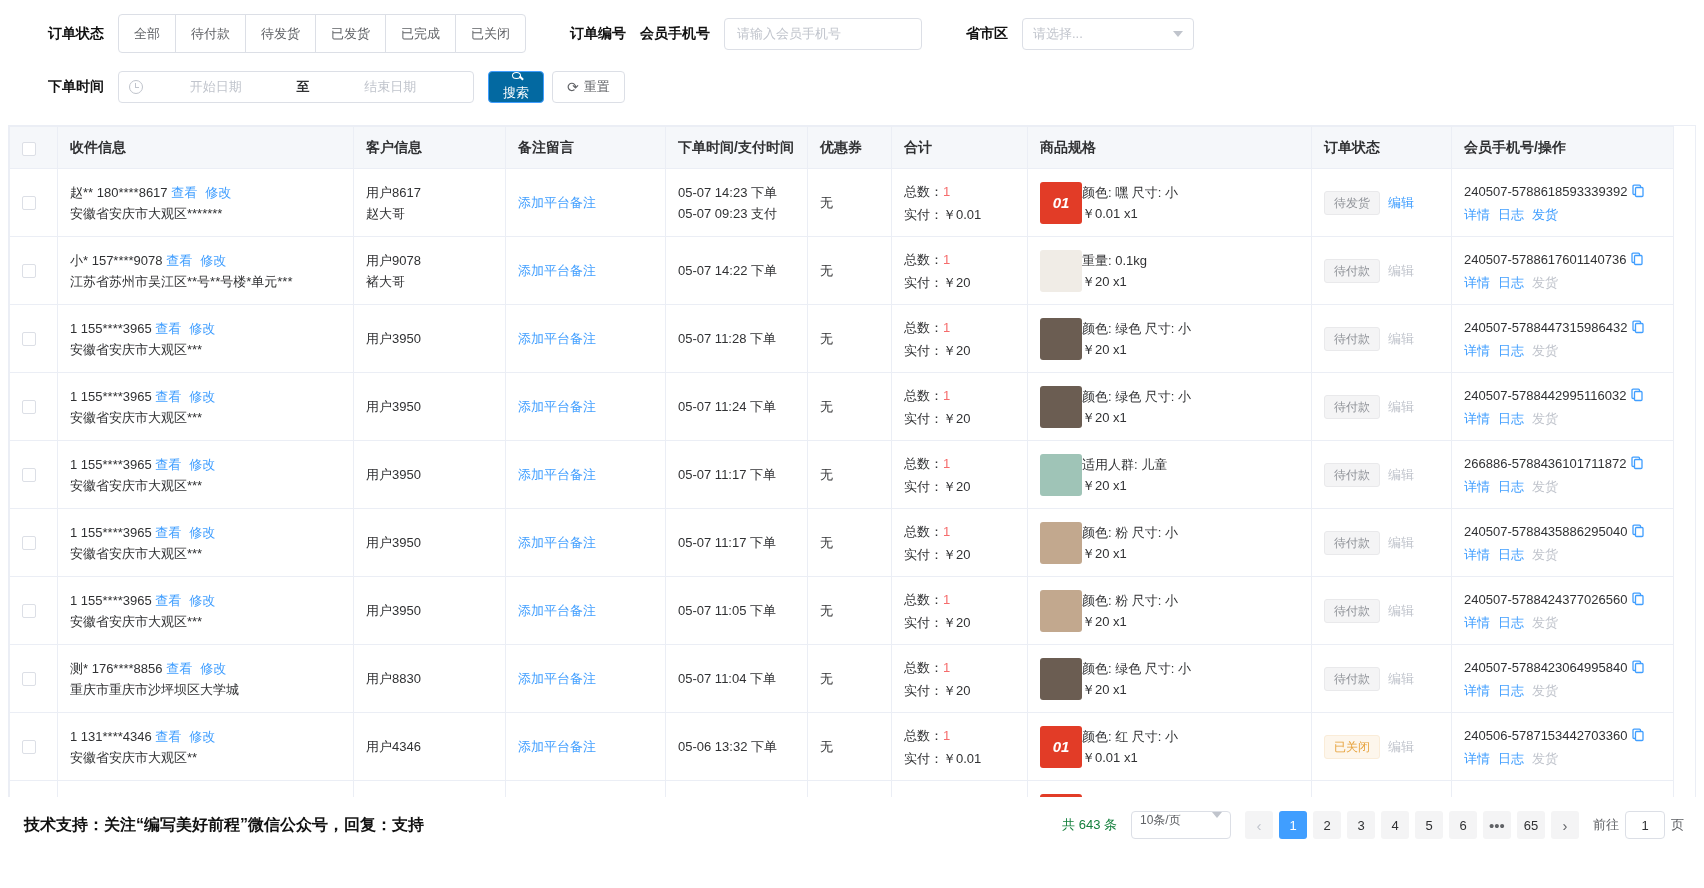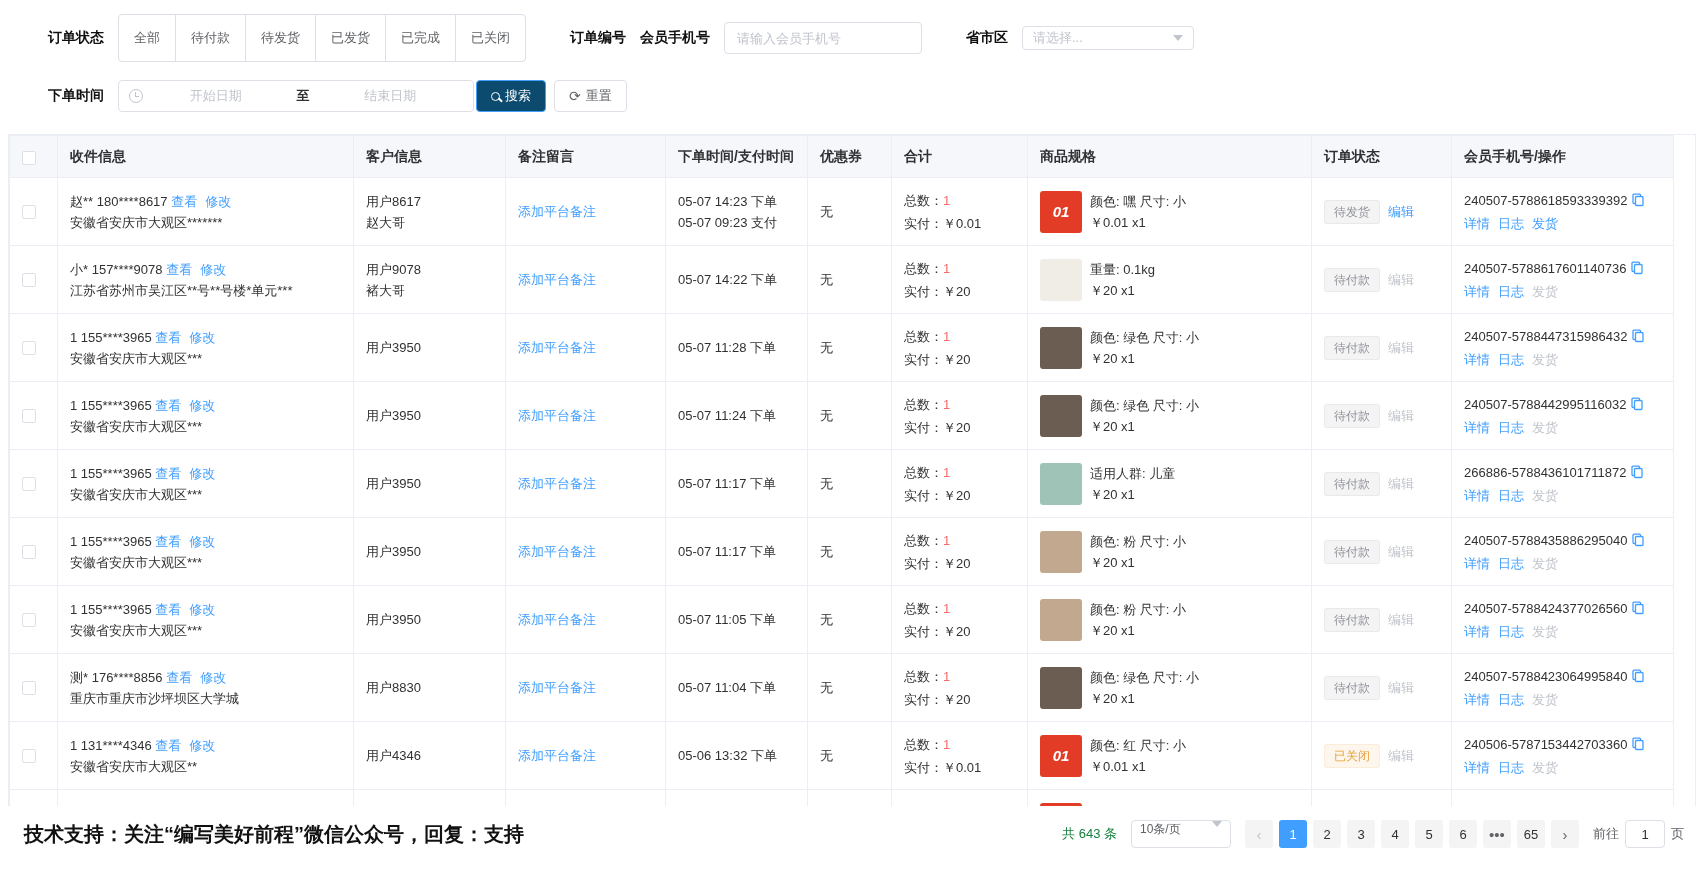--- a/index.html
+++ b/index.html
@@ -6,42 +6,42 @@
   html,body { margin:0; padding:0; background:#fff; color:#303133;
     font-family:"Liberation Sans","DejaVu Sans",sans-serif; font-size:13px; }
   .page { width:1704px; min-height:888px; background:#fff; position:relative; }
 
   
   .filters { padding:14px 20px 4px 48px; }
   .f-row { display:flex; align-items:center; margin-bottom:18px; flex-wrap:nowrap; }
   .f-label { font-size:14px; font-weight:bold; color:#111; margin-right:14px; white-space:nowrap; }
   .f-group { display:flex; align-items:center; margin-right:44px; }
   .tabs { display:flex; }
-  .tab-btn { height:48px; padding:0 15px; background:#fff; border:1px solid #dcdfe6;
+  .tab-btn { height:39px; padding:0 15px; background:#fff; border:1px solid #dcdfe6;
     margin-left:-1px; font-size:13px; color:#606266; cursor:pointer; display:flex; align-items:center; }
   .tab-btn:first-child { border-radius:4px 0 0 4px; margin-left:0; }
   .tab-btn:last-child { border-radius:0 4px 4px 0; }
   .txt-input { height:32px; width:198px; border:1px solid #dcdfe6; border-radius:4px;
     padding:0 12px; font-size:13px; color:#303133; outline:none; font-family:inherit; }
   .txt-input::placeholder { color:#c0c4cc; }
-  .select-box { height:24px; width:172px; border:1px solid #dcdfe6; border-radius:4px;
+  .select-box { height:32px; width:172px; border:1px solid #dcdfe6; border-radius:4px;
     padding:0 10px; display:flex; align-items:center; justify-content:space-between;
     color:#c0c4cc; cursor:pointer; background:#fff; }
   .caret { width:0; height:0; border-left:5px solid transparent; border-right:5px solid transparent;
     border-top:6px solid #c0c4cc; }
   .date-range { height:32px; width:356px; border:1px solid #dcdfe6; border-radius:4px;
     display:flex; align-items:center; padding:0 10px; background:#fff; }
   .date-range .ph { flex:1; text-align:center; color:#c0c4cc; }
   .date-range .sep { font-weight:bold; color:#303133; padding:0 8px; }
   .clock { width:14px; height:14px; border:1.4px solid #c0c4cc; border-radius:50%; position:relative; }
   .clock:after { content:""; position:absolute; left:5px; top:2px; width:1.4px; height:5px; background:#c0c4cc; }
   .clock:before { content:""; position:absolute; left:5px; top:6px; width:4px; height:1.4px; background:#c0c4cc; }
   .btn { height:32px; border-radius:4px; border:1px solid #dcdfe6; background:#fff; color:#606266;
     padding:0 14px; font-size:13px; display:inline-flex; align-items:center; gap:5px; cursor:pointer; font-family:inherit; }
-  .btn.primary { background:#0c4a6e; border-color:#409eff; color:#fff; margin-left:2px; }
+  .btn.primary { background:#0369a1; border-color:#409eff; color:#fff; margin-left:14px;flex-direction:column; }
   .btn + .btn { margin-left:8px; }
   .mag { width:9px; height:9px; border:1.6px solid #fff; border-radius:50%; position:relative; display:inline-block; }
   .mag:after { content:""; position:absolute; width:5px; height:1.6px; background:#fff;
     transform:rotate(45deg); right:-4px; bottom:-1px; }
   .refresh { font-size:14px; color:#606266; line-height:1; }
 
   
   .table-wrap { margin:0 8px; height:672px; overflow:hidden; border:1px solid #ebeef5; border-bottom:none; }
   table { border-collapse:collapse; table-layout:fixed; width:1664px; }
   th, td { border:1px solid #ebeef5; padding:10px 12px; text-align:left; vertical-align:middle;
@@ -49,33 +49,33 @@
   thead th { background:#f5f7fa; font-size:14px; font-weight:bold; color:#303133; height:42px; padding:0 12px; }
   tbody td { height:68px; color:#303133; background:#fff; }
   .cell-line { line-height:21px; }
   .ckbox { display:inline-block; width:14px; height:14px; border:1px solid #dcdfe6; border-radius:2px;
     background:#fff; cursor:pointer; vertical-align:middle; }
   .lnk { color:#409eff; cursor:pointer; text-decoration:none; margin-right:8px; }
   .lnk:last-child { margin-right:0; }
   .lnk.off { color:#c0c4cc; cursor:default; }
   .red { color:#f56c6c; }
   .bold { font-weight:normal; }
-  .spec-flex { display:flex; align-items:flex-end; gap:8px; }
+  .spec-flex { display:flex; align-items:flex-end; }
   .thumb { width:42px; height:42px; border-radius:3px; flex:none; display:flex; align-items:center;
     justify-content:center; color:#fff; font-weight:bold; font-size:15px; font-style:italic; overflow:hidden; }
   .tag { display:inline-block; height:24px; line-height:22px; padding:0 9px; border:1px solid #e9e9eb;
     background:#f4f4f5; color:#909399; border-radius:3px; font-size:12px; margin-right:8px; white-space:nowrap; }
   .tag.warning { background:#fdf6ec; border-color:#faecd8; color:#e6a23c; }
   .copy-ic { display:inline-block; vertical-align:-2px; margin-left:4px; cursor:pointer; }
   .pay-line { margin-top:2px; }
 
   
   .footer { display:flex; align-items:center; justify-content:space-between;
     padding:14px 20px 14px 24px; }
-  .support { font-size:20px; font-weight:bold; color:#111; }
+  .support { font-size:16px; font-weight:bold; color:#111; }
   .pager-zone { display:flex; align-items:center; gap:14px; }
   .total-txt { color:#15803d; font-size:13px; }
   .size-select { height:28px; width:100px; border:1px solid #dcdfe6; border-radius:4px; padding:0 8px;
     display:flex; justify-content:space-between; color:#606266; font-size:12px;
     cursor:pointer; background:#fff; }
   .pager { display:flex; align-items:center; gap:6px; }
   .pg { min-width:28px; height:28px; border-radius:3px; background:#f4f4f5; color:#303133;
     display:flex; align-items:center; justify-content:center; font-size:13px; cursor:pointer; padding:0 4px; }
   .pg.active { background:#409eff; color:#fff; }
   .pg.nav { color:#606266; font-size:15px; }

